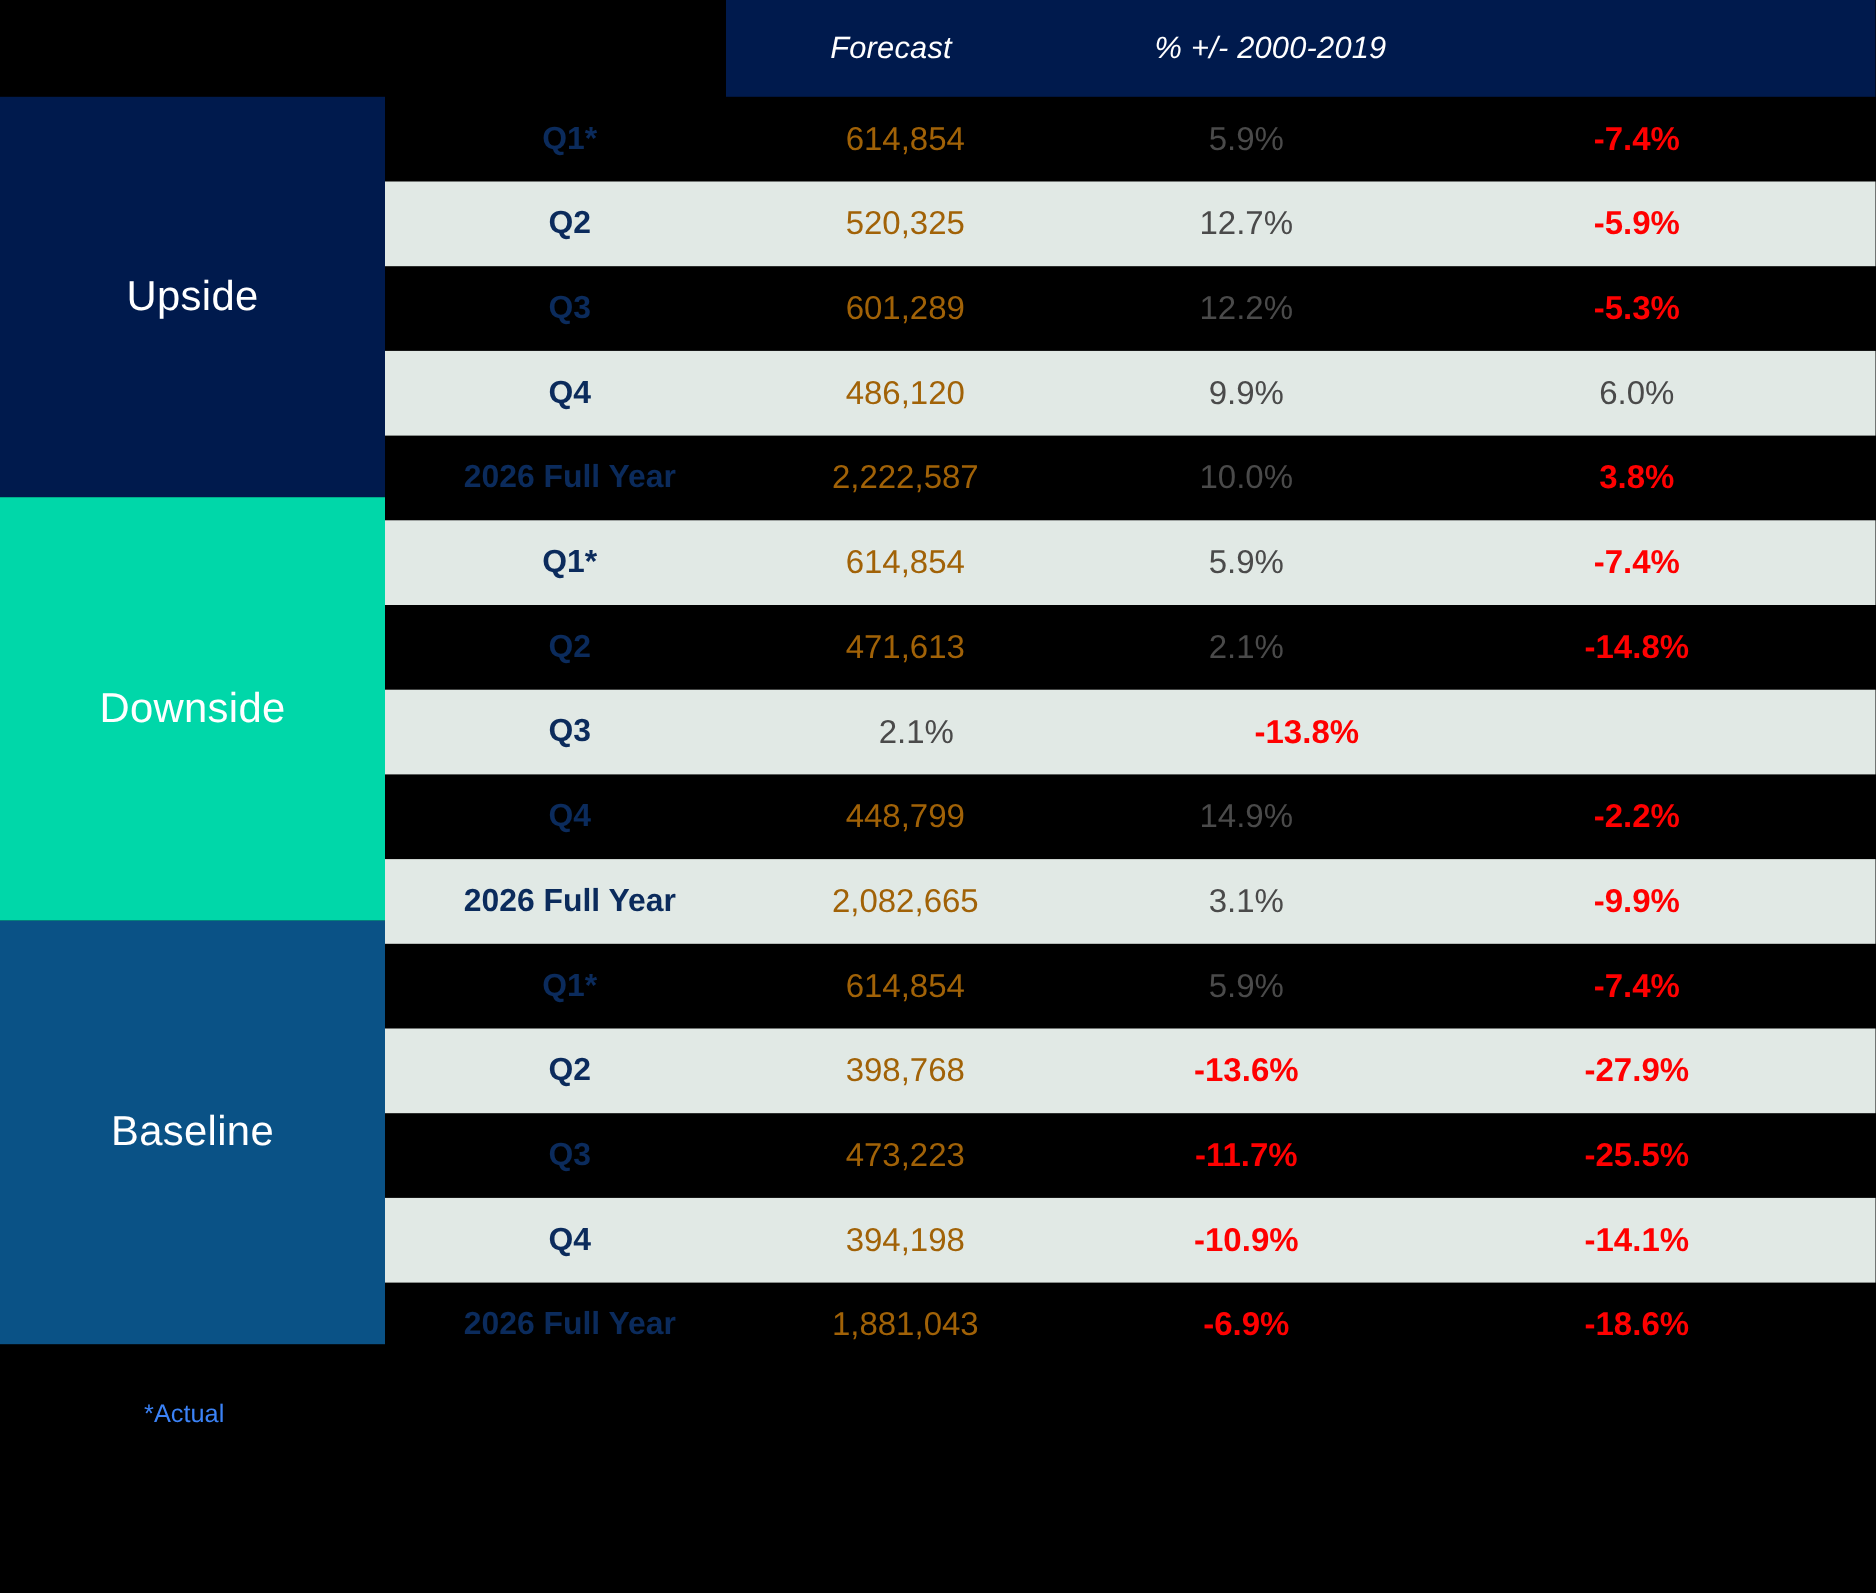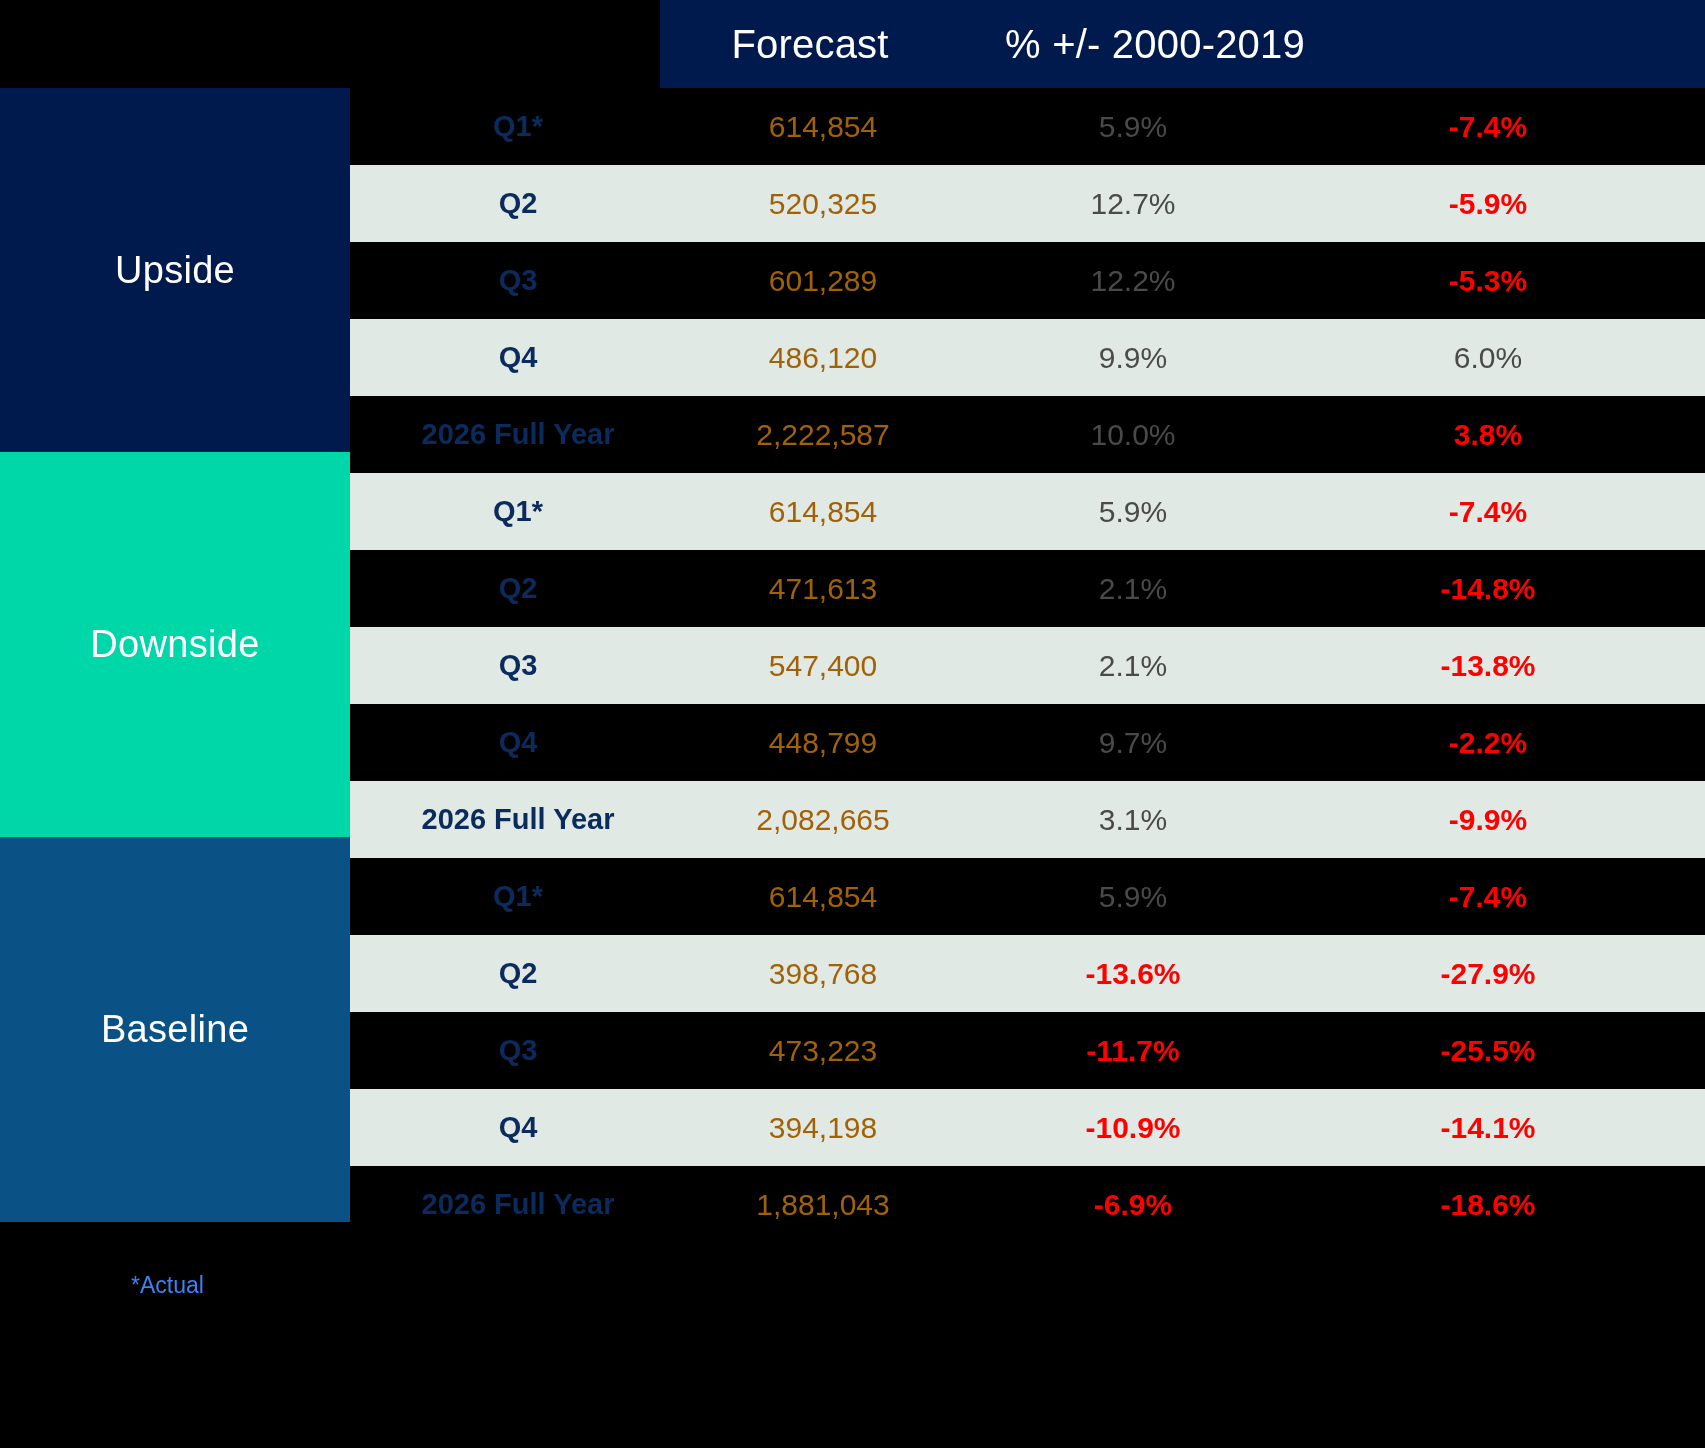--- a/index.html
+++ b/index.html
@@ -21,23 +21,24 @@
     left: 660px;
     top: 0;
     width: 1045px;
     height: 88px;
     background: #001A4D;
     display: flex;
     align-items: center;
   }
   #header-bar .hcell {
     color: #FFFFFF;
-    font-size: 40px;
+    font-size: 28px;
     text-align: center;
     letter-spacing: 0.2px;
+    font-style: italic;
   }
   .col-forecast { width: 300px; }
   .col-pct2025  { width: 320px; }
   .col-pcthist  { width: 390px; }
 
   
   #scenario-column {
     position: absolute;
     left: 0;
     top: 88px;
@@ -169,28 +170,27 @@
       <div class="cell hist neg">-7.4%</div>
     </div>
     <div class="data-row plain">
       <div class="cell period">Q2</div>
       <div class="cell value">471,613</div>
       <div class="cell pct">2.1%</div>
       <div class="cell hist neg">-14.8%</div>
     </div>
     <div class="data-row shaded">
       <div class="cell period">Q3</div>
-      <div class="cell value">547,400</div>
       <div class="cell pct">2.1%</div>
       <div class="cell hist neg">-13.8%</div>
     </div>
     <div class="data-row plain">
       <div class="cell period">Q4</div>
       <div class="cell value">448,799</div>
-      <div class="cell pct">9.7%</div>
+      <div class="cell pct">14.9%</div>
       <div class="cell hist neg">-2.2%</div>
     </div>
     <div class="data-row shaded">
       <div class="cell period">2026 Full Year</div>
       <div class="cell value">2,082,665</div>
       <div class="cell pct">3.1%</div>
       <div class="cell hist neg">-9.9%</div>
     </div>
     <div class="data-row plain">
       <div class="cell period">Q1*</div>

